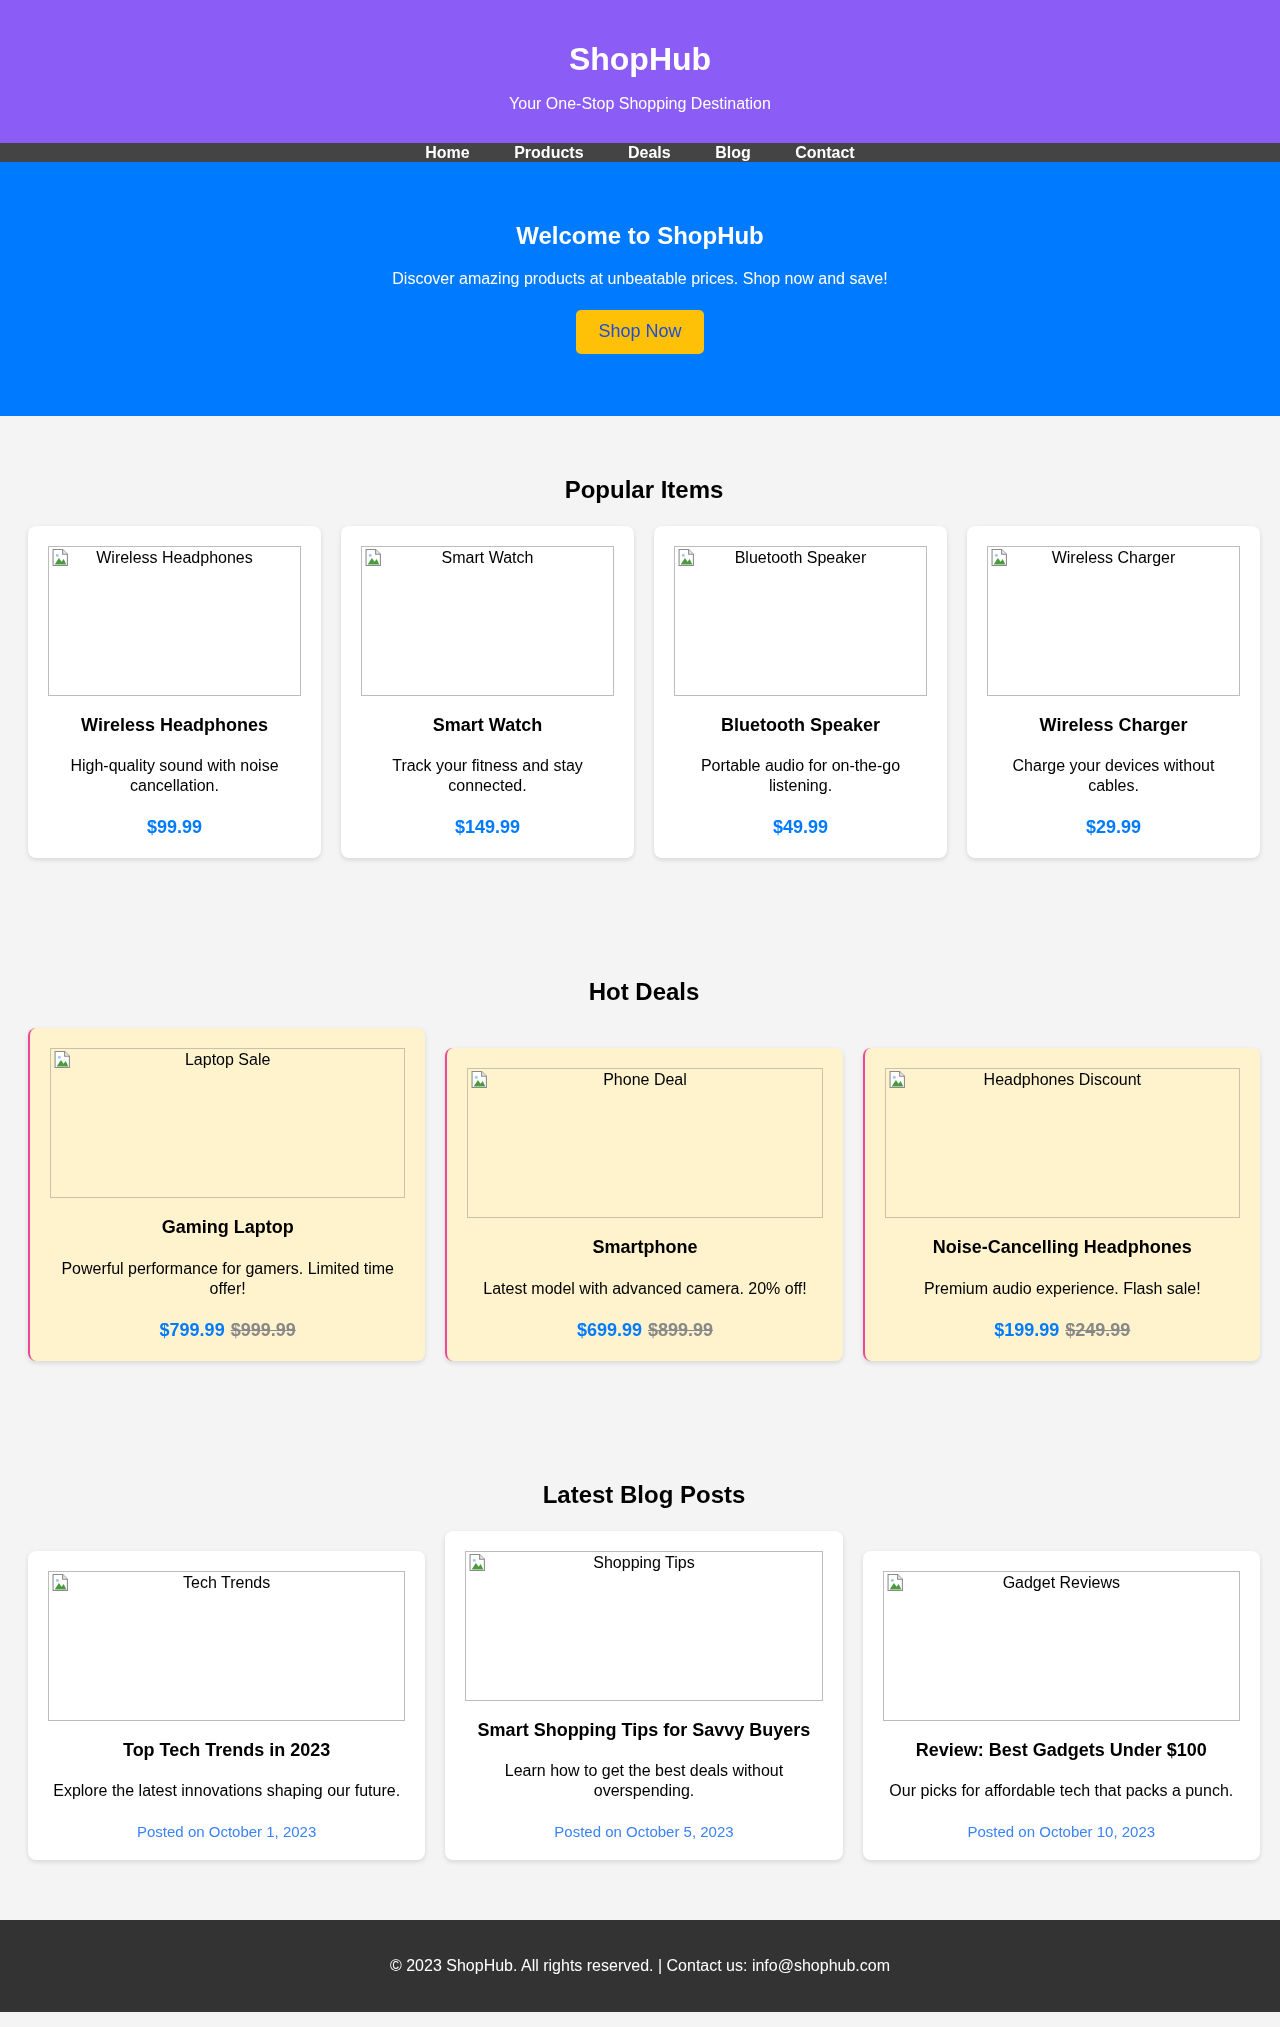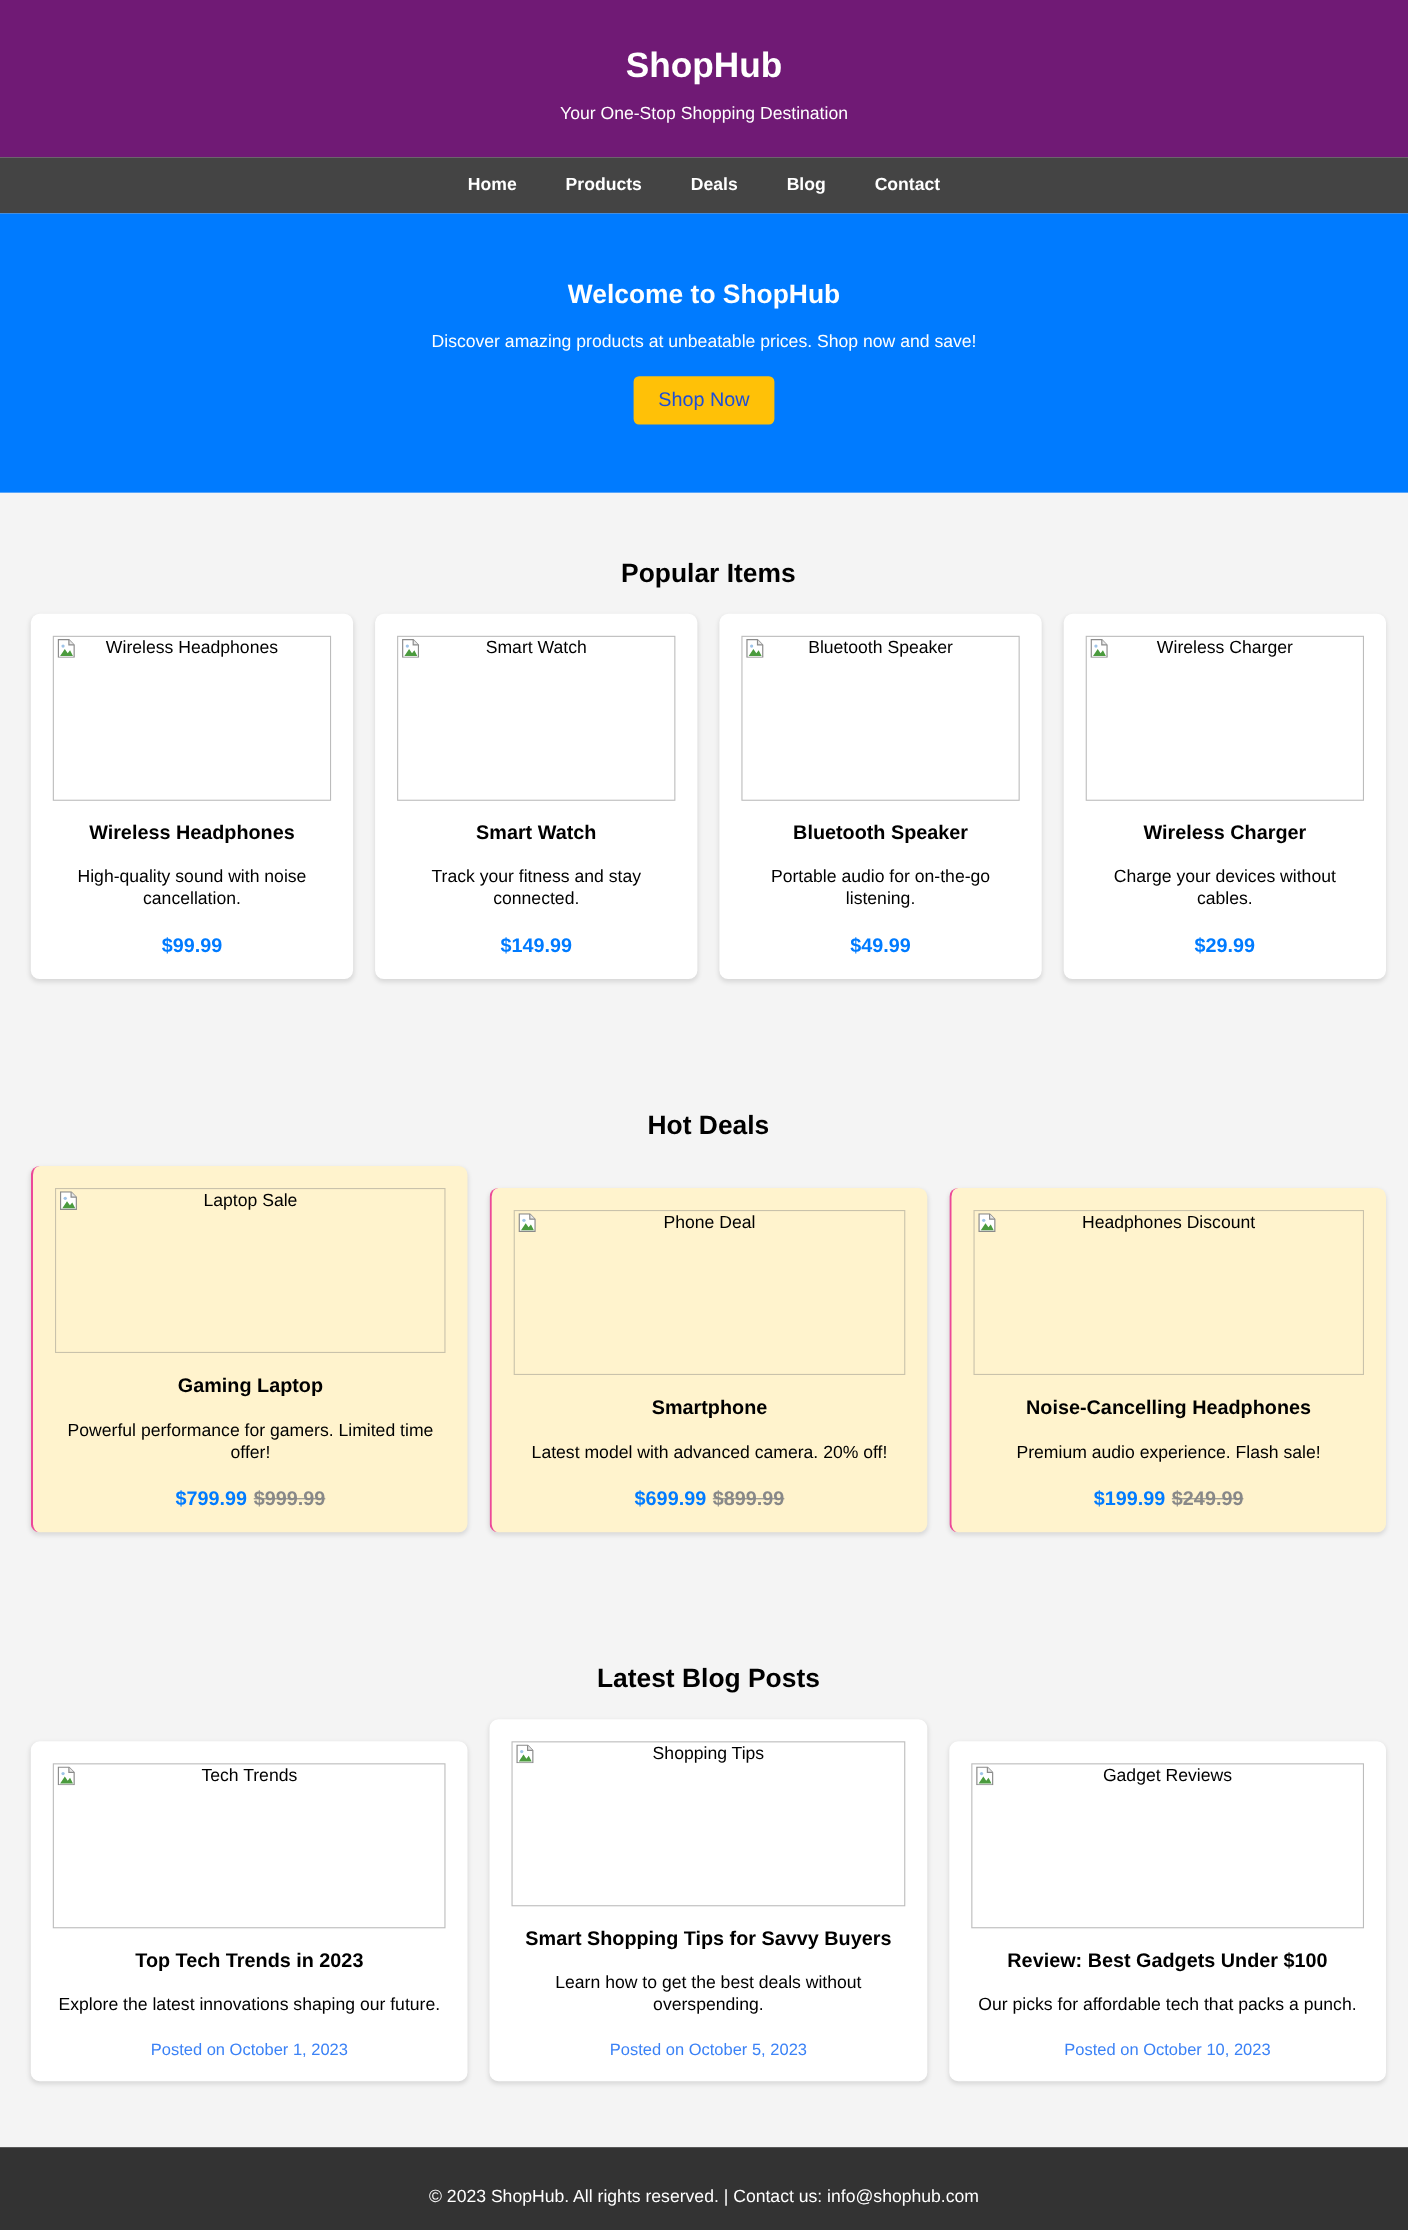--- a/index.html
+++ b/index.html
@@ -9,42 +9,42 @@
     padding: 0;
     width: 1280px;
     background: #f4f4f4;
     font-family: "Liberation Sans", sans-serif;
     color: #000;
     -webkit-font-smoothing: antialiased;
   }
 
   
   .site-header {
-    background: #701a75;
+    background: #8b5cf6;
     color: #ffffff;
     text-align: center;
     padding: 20px 0 25px 0;
   }
   .site-title {
     font-size: 32px;
     font-weight: bold;
     margin: 21px 0 0 0;
     line-height: 1.15;
   }
   .site-tagline {
     font-size: 16px;
     margin: 17px 0 5px 0;
     font-weight: normal;
   }
 
   
   .main-nav {
     background: #444444;
     text-align: center;
-    padding: 16px 0;
+    padding: 0 0;
   }
   .nav-link {
     display: inline-block;
     color: #ffffff;
     text-decoration: none;
     font-size: 16px;
     font-weight: bold;
     margin: 0 20px;
     line-height: 1.2;
   }

